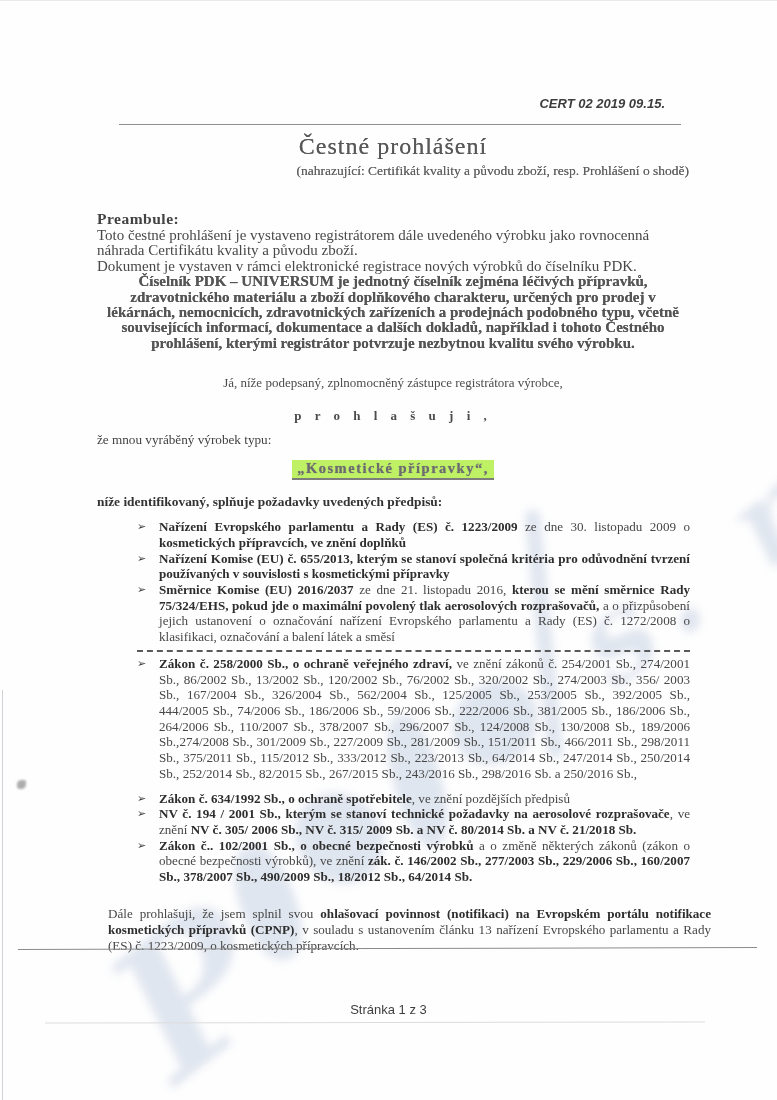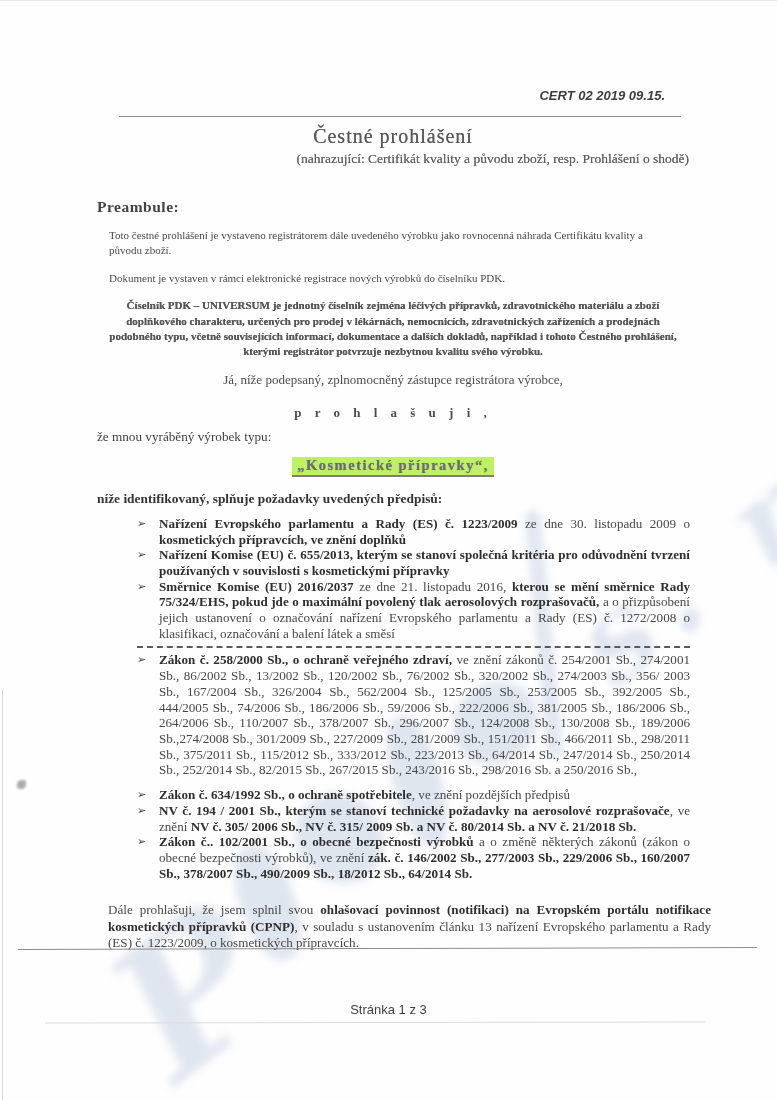--- a/index.html
+++ b/index.html
@@ -30,50 +30,50 @@
   .wm-p{font-size:185px;line-height:0;vertical-align:-20px;}
   .wm-sro{font-size:120px;letter-spacing:14px;vertical-align:28px;}
   .blob{display:inline-block;background:#dfe5ef;border-radius:45%;}
   .b1{width:55px;height:120px;margin-left:18px;transform:rotate(18deg);vertical-align:10px;}
   .b2{width:85px;height:95px;margin-left:26px;border-radius:50%;vertical-align:30px;}
   .b3{width:48px;height:135px;margin-left:30px;transform:rotate(22deg);vertical-align:8px;}
   .b4{width:90px;height:80px;margin-left:28px;border-radius:50%;vertical-align:34px;}
   .b5{width:16px;height:250px;margin-left:40px;margin-right:14px;transform:rotate(32deg);border-radius:8px;vertical-align:-10px;}
 
   
-  .content{position:absolute;left:97px;top:88px;width:592px;z-index:1;}
+  .content{position:absolute;left:97px;top:96px;width:592px;z-index:1;}
 
   .cert-ref{
     text-align:right;padding-right:24px;
     font-family:"Liberation Sans", sans-serif;
     font-style:italic;font-weight:600;
     font-size:13px;color:#3d3d3d;
   }
   .top-rule{margin:13px 8px 0 22px;border-top:1px solid #8f8f8f;}
 
   .title{
     margin:8px 0 0 0;text-align:center;
-    font-size:20px;font-weight:normal;letter-spacing:1px;
+    font-size:24px;font-weight:normal;letter-spacing:1px;
     color:#585858;text-shadow:0 0 .6px #6a6a6a;
   }
   .subtitle{
     margin-top:3px;text-align:right;
     font-size:13.5px;color:#5f5f5f;text-shadow:0 0 .5px #777;
   }
 
   .pre-head{
     margin-top:31px;
     font-size:15.5px;font-weight:bold;color:#424242;
     letter-spacing:.5px;
   }
-  .preambule p{margin:12px;font-size:11px;line-height:15.4px;color:#484848;}
+  .preambule p{margin:0;font-size:15px;line-height:15.4px;color:#484848;}
   .preambule p.semibold{font-weight:bold;color:#555;text-shadow:0 0 .4px #666;text-align:center;}
 
   .centered{text-align:center;}
-  .intro-line{margin-top:0;font-size:13px;color:#4c4c4c;}
+  .intro-line{margin-top:24px;font-size:13px;color:#4c4c4c;}
   .verb-line{margin-top:17px;font-size:13px;letter-spacing:5px;font-weight:bold;color:#4c4c4c;}
   .product-intro{margin-top:8px;font-size:13.2px;color:#3f3f3f;}
   .product-line{margin-top:11px;}
   .product-type{
     display:inline-block;
     background:#bef264;
     color:#6c6c6c;
     font-weight:bold;font-size:14.5px;letter-spacing:1.5px;
     padding:0 5px 1px 5px;
     border-bottom:2px solid #7d7d7d;

